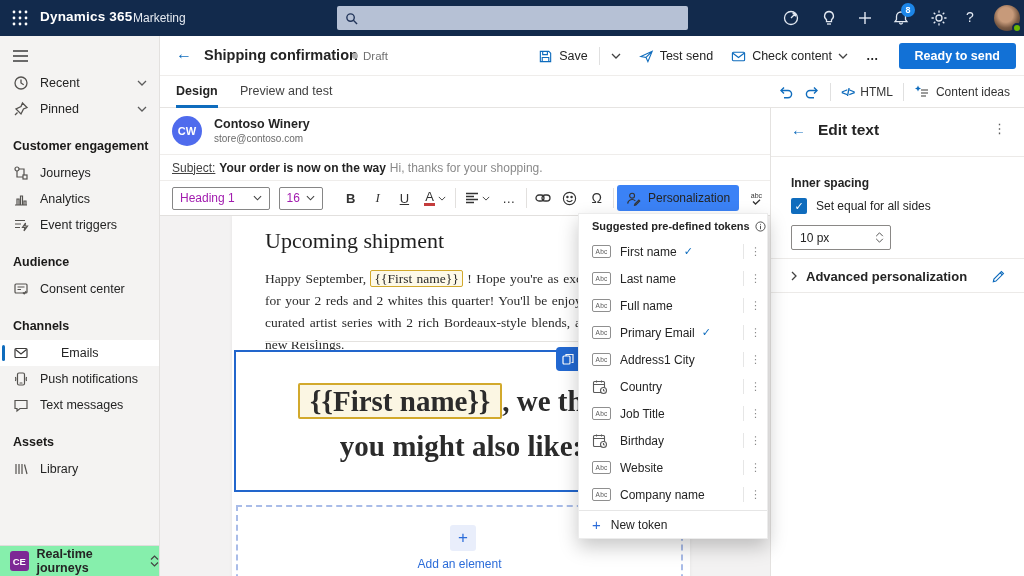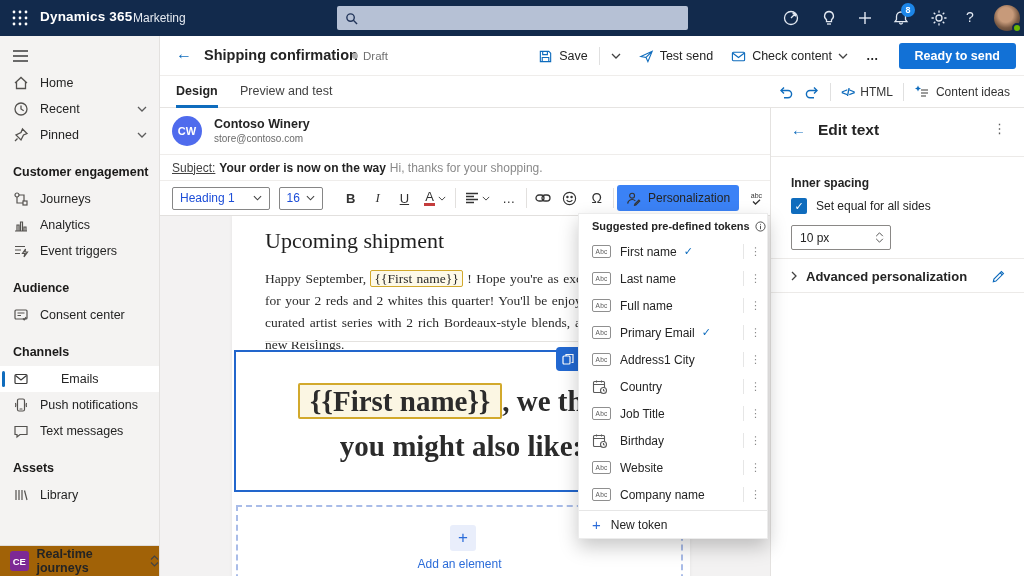--- a/index.html
+++ b/index.html
@@ -24,21 +24,21 @@
   
   .sidebar { position:absolute; left:0; top:36px; width:160px; height:540px; background:#f4f3f2; border-right:1px solid #e3e1df; z-index:40; }
   .hamburger { position:absolute; left:12px; top:13px; width:17px; height:14px; cursor:pointer; color:#474747; }
   .navlist { position:absolute; left:0; top:34px; width:159px; }
   .nav-item { display:flex; align-items:center; height:26px; padding-left:13px; gap:11px; font-size:12.5px; color:#242424; cursor:pointer; position:relative; }
   .nav-item .nic { width:16px; height:16px; color:#54524f; flex:0 0 16px; }
   .nav-item .chev { position:absolute; right:12px; color:#5c5c5c; }
   .nav-sec { font-size:12.5px; font-weight:bold; color:#1b1a19; padding:17px 0 7px 13px; }
   .nav-item.sel { background:#ffffff;gap:32px; }
   .nav-item.sel::before { content:""; position:absolute; left:2px; top:5px; bottom:5px; width:3px; background:#0f6cbd; border-radius:2px; }
-  .area-switch { position:absolute; left:0; bottom:0; width:159px; height:31px; border-top:1px solid #dfdddb; display:flex; align-items:center; padding-left:10px; gap:8px; cursor:pointer; background:#a16207; }
+  .area-switch { position:absolute; left:0; bottom:0; width:159px; height:31px; border-top:1px solid #dfdddb; display:flex; align-items:center; padding-left:10px; gap:8px; cursor:pointer; background:#86efac; }
   .ce-badge { width:20px; height:20px; background:#7d2995; color:#fff; font-size:9.5px; font-weight:bold; border-radius:3px; display:flex; align-items:center; justify-content:center; }
   .area-label { font-size:12.5px; font-weight:bold; color:#242424; }
   .area-chev { margin-left:2px; color:#444; }
 
   
   .cmdbar { position:absolute; left:160px; top:36px; width:864px; height:40px; background:#fff; border-bottom:1px solid #efedeb; z-index:30; }
   .back-arrow { position:absolute; left:16px; top:9px; font-size:16px; color:#0f6cbd; cursor:pointer; }
   .doc-title { position:absolute; left:44px; top:11px; font-size:14.5px; font-weight:bold; color:#242424; }
   .status { position:absolute; left:192px; top:14px; font-size:11.5px; color:#707070; display:flex; align-items:center; gap:5px; }
   .status-dot { width:6px; height:6px; border-radius:50%; background:#b5b5b5; }
@@ -63,21 +63,21 @@
   .senderrow { position:absolute; left:160px; top:108px; width:610px; height:47px; background:#fff; border-bottom:1px solid #efedeb; z-index:20; }
   .cw-avatar { position:absolute; left:12px; top:8px; width:30px; height:30px; border-radius:50%; background:#4f6bed; color:#fff; font-size:11px; font-weight:bold; display:flex; align-items:center; justify-content:center; }
   .sender-name { position:absolute; left:54px; top:9px; font-size:12.5px; font-weight:bold; color:#242424; }
   .sender-email { position:absolute; left:54px; top:25px; font-size:10px; color:#6b6b6b; }
   .subjectrow { position:absolute; left:160px; top:155px; width:610px; height:26px; background:#fff; border-bottom:1px solid #efedeb; z-index:20; font-size:12px; display:flex; align-items:center; padding-left:12px; gap:4px; }
   .subj-label { color:#424242;text-decoration:underline; }
   .subj-bold { color:#242424; font-weight:bold; }
   .subj-gray { color:#8a8a8a; }
 
   .editbar { position:absolute; left:160px; top:181px; width:610px; height:35px; background:#fff; border-bottom:1px solid #e2e0de; z-index:20; display:flex; align-items:center; padding-left:12px; }
-  .select-box { height:23px; border:1px solid #868686; border-radius:2px; display:flex; align-items:center; justify-content:space-between; padding:0 7px; font-size:12px; color:#1d4ed8; cursor:pointer; background:#fff; }
+  .select-box { height:23px; border:1px solid #868686; border-radius:2px; display:flex; align-items:center; justify-content:space-between; padding:0 7px; font-size:12px; color:#a21caf; cursor:pointer; background:#fff; }
   .fmt-btn { width:28px; height:24px; display:flex; align-items:center; justify-content:center; font-size:13px; color:#333; cursor:pointer; border-radius:3px; }
   .ed-div { width:1px; height:20px; background:#e2e0de; margin:0 3px; }
   .pers-btn { display:flex; align-items:center; gap:7px; background:#3b82f6; border-radius:3px; height:26px; padding:0 9px; font-size:12px; color:#242424; cursor:pointer; }
 
   
   .canvas { position:absolute; left:160px; top:216px; width:610px; height:360px; background:#f3f2f2; overflow:hidden; z-index:10; }
   .page { position:absolute; left:72px; top:0; width:458px; height:380px; background:#fff; box-shadow:0 0 4px rgba(0,0,0,.06); }
   .mail-h1 { position:absolute; left:33px; top:12px; font-family:"Liberation Serif",serif; font-size:22px; color:#1f1f1f; font-weight:normal; }
   .mail-p { position:absolute; left:33px; top:52px; width:394px; font-family:"Liberation Serif",serif; font-size:13.5px; line-height:22px; color:#2b2b2b; text-align:justify; }
   .tok-inline { border:1px solid #d2a92c; background:#fdf9e8; border-radius:2px; padding:0 3px; white-space:nowrap; }
@@ -194,28 +194,20 @@
       <svg viewBox="0 0 17 14" stroke="currentColor" stroke-width="1.6" fill="none">
           <line x1="1" y1="2" x2="16" y2="2"></line>
           <line x1="1" y1="7" x2="16" y2="7"></line>
           <line x1="1" y1="12" x2="16" y2="12"></line>
         </svg>
     </span>
     <div class="navlist">
       <div class="nav-item">
         <span class="nic">
             <svg viewBox="0 0 16 16" fill="none" stroke="currentColor" stroke-width="1.3">
-              <path d="M2 8 L8 2.5 L14 8 M3.5 7 V13.5 H12.5 V7"></path>
-            </svg>
-          </span>
-        <span>Home</span>
-      </div>
-      <div class="nav-item">
-        <span class="nic">
-            <svg viewBox="0 0 16 16" fill="none" stroke="currentColor" stroke-width="1.3">
               <circle cx="8" cy="8" r="6"></circle>
               <path d="M8 4.5 V8 L10.7 9.8"></path>
             </svg>
           </span>
         <span>Recent</span>
         <span class="chev">
             <svg width="10" height="6" viewBox="0 0 10 6" fill="none" stroke="currentColor" stroke-width="1.3">
               <path d="M1 1 L5 5 L9 1"></path>
             </svg>
           </span>

